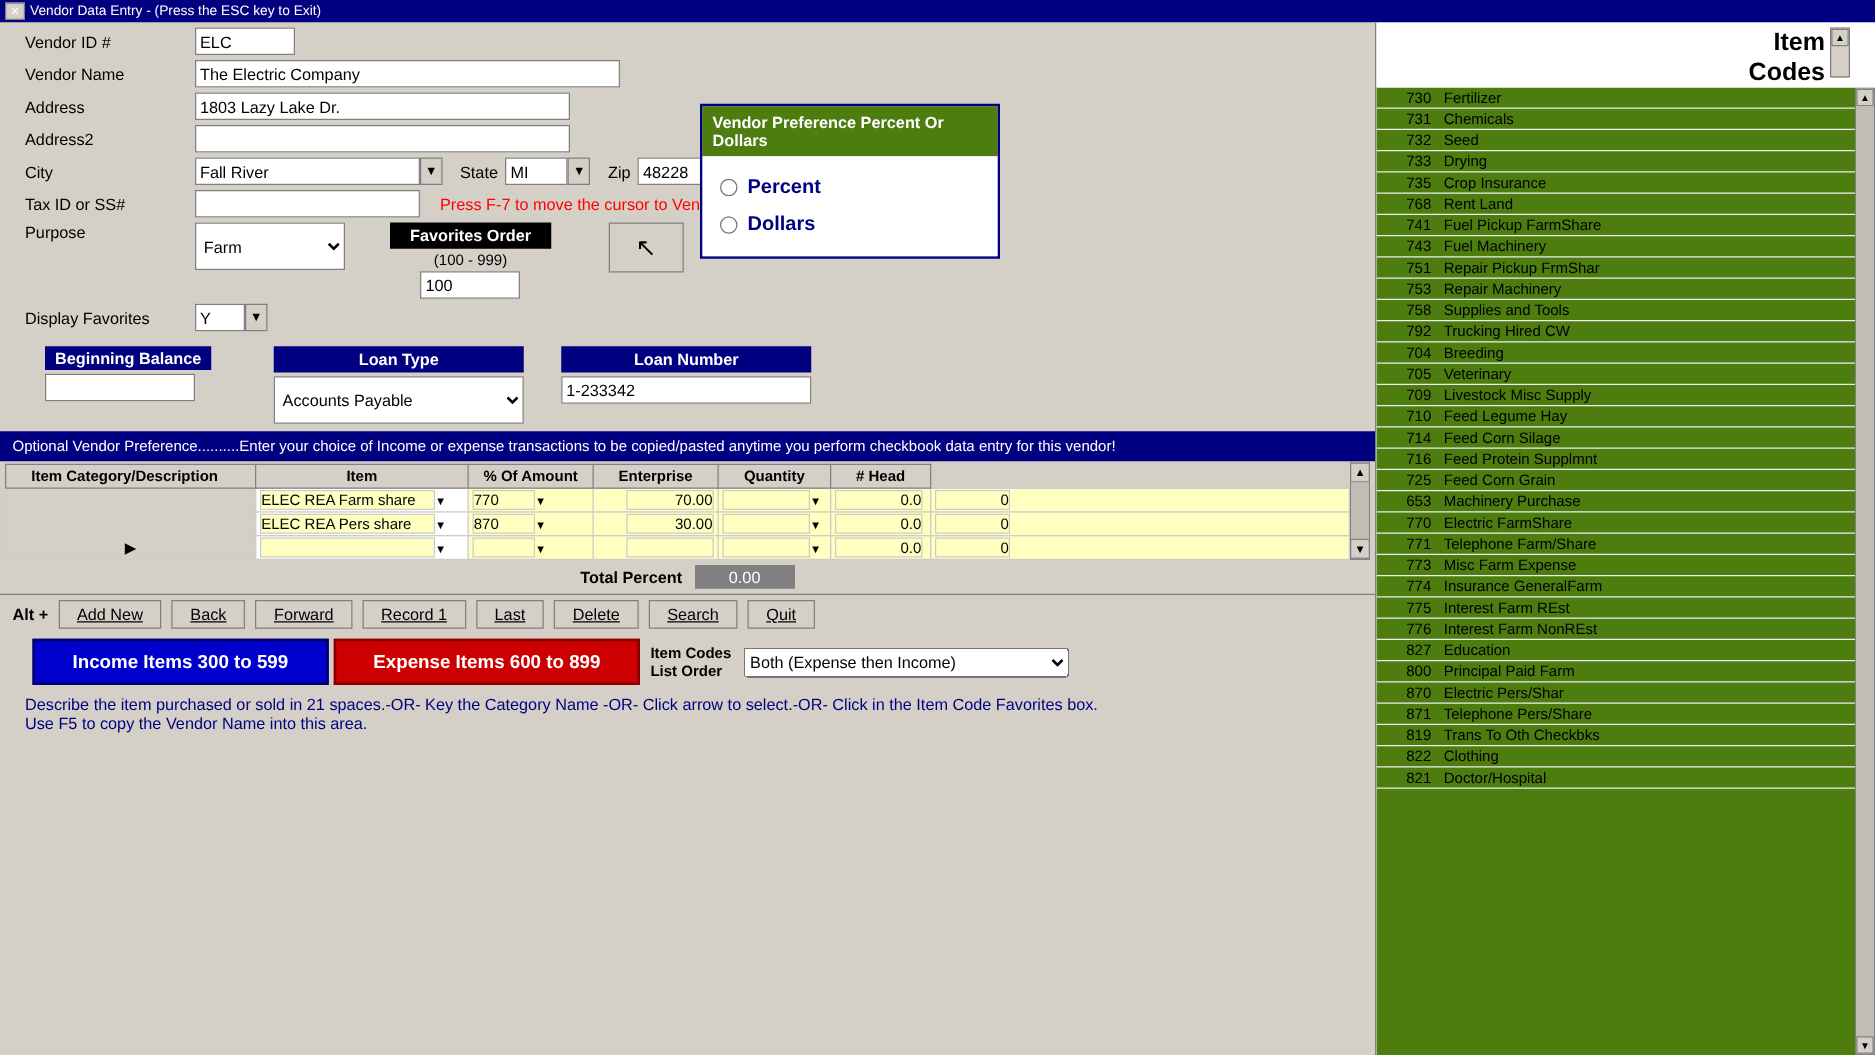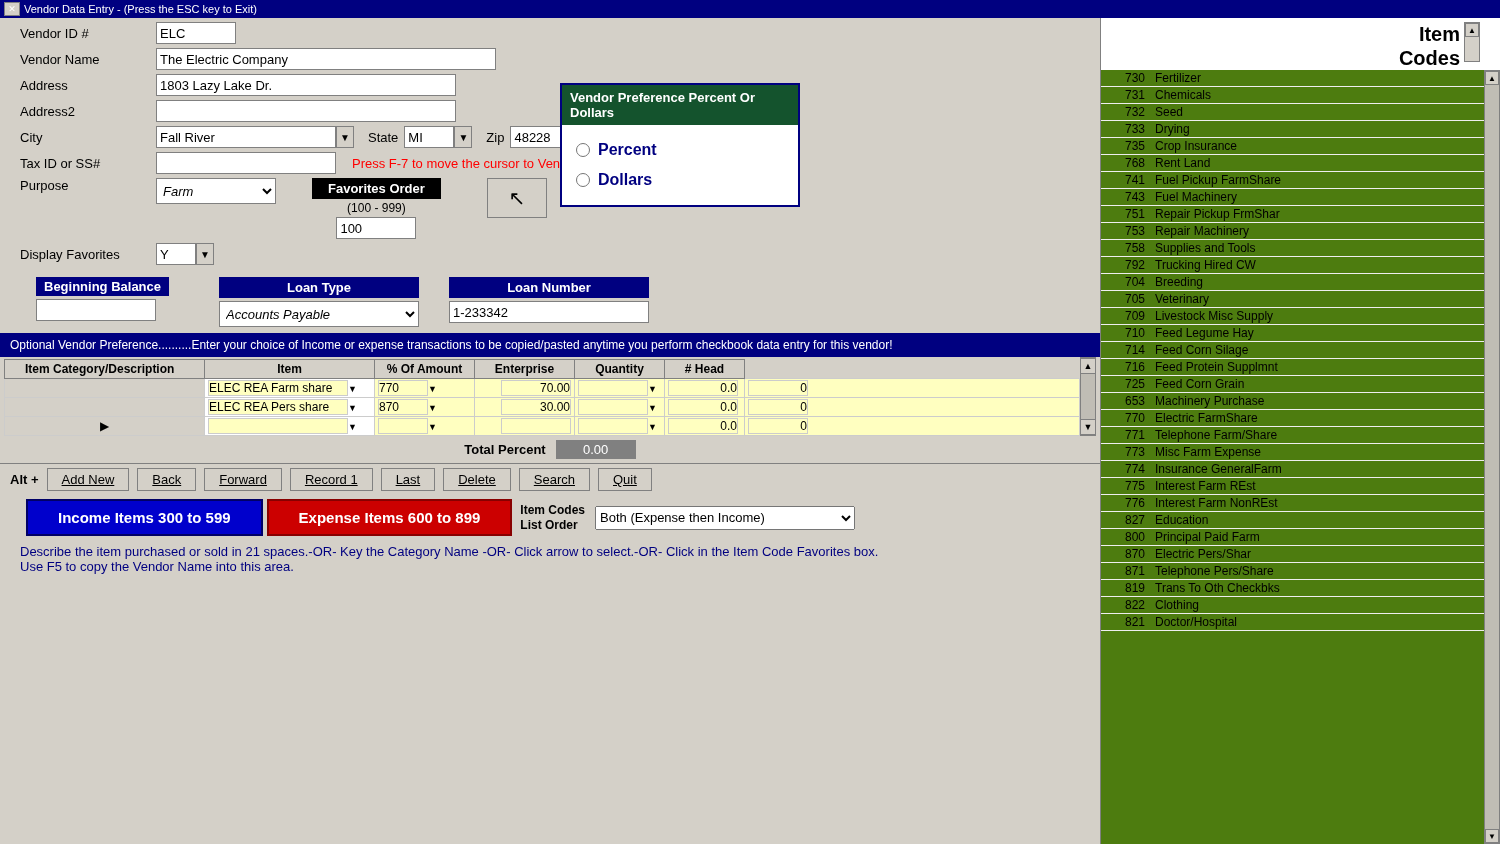--- a/index.html
+++ b/index.html
@@ -267,21 +267,21 @@
       z-index: 100;
       display: flex;
       flex-direction: column;
     }
     .popup-box {
       background: #d4d0c8;
       border: 2px solid #000080;
       width: 240px;
     }
     .popup-title {
-      background: #14532d;
+      background: #4d7c0f;
       color: white;
       padding: 5px 8px;
       font-size: 13px;
       font-weight: bold;
     }
     .popup-content {
       padding: 10px;
       background: white;
     }
     .popup-option {
@@ -324,24 +324,23 @@
       flex-direction: column;
       align-items: center;
     }
     .input-with-arrow {
       display: flex;
       align-items: center;
     }
     .select-input {
       border: 1px solid #808080;
       background: white;
-      height: 26px;
+      height: 38px;
       font-size: 13px;
       padding: 1px 2px;
-      font-style: italic;
     }
   </style>
 </head>
 <body>
 
 <div class="title-bar">
   <div class="title-bar-btn">✕</div>
   <span>Vendor Data Entry - (Press the ESC key to Exit)</span>
 </div>
 

